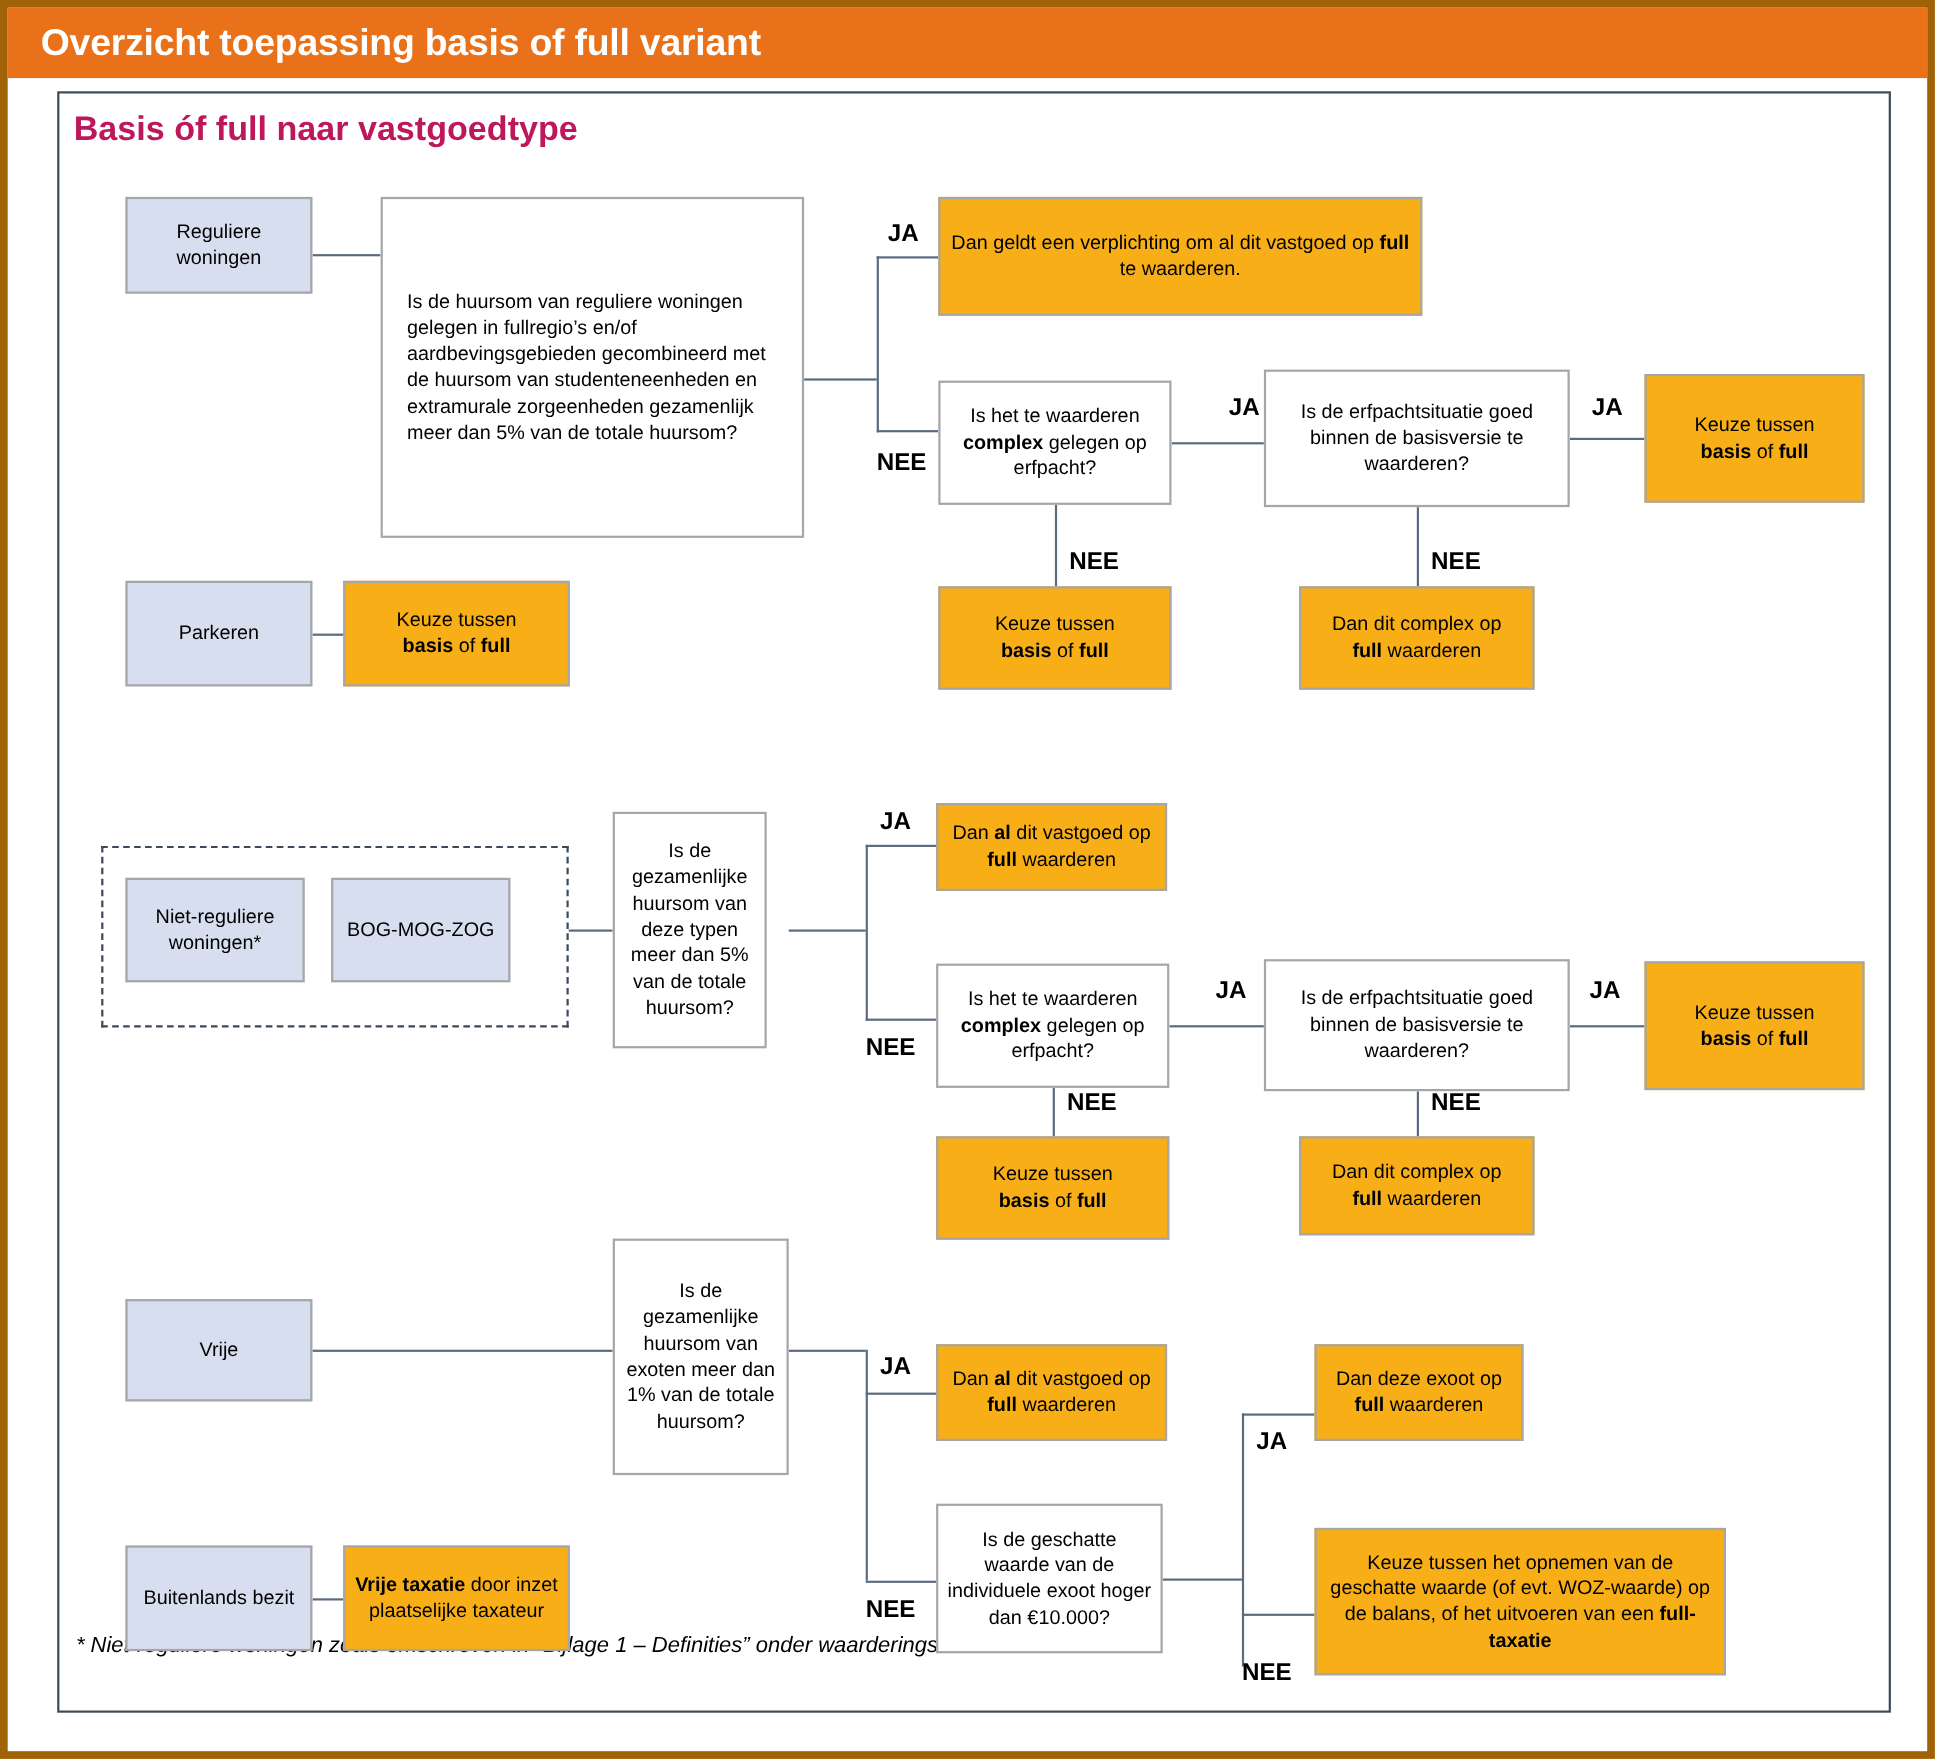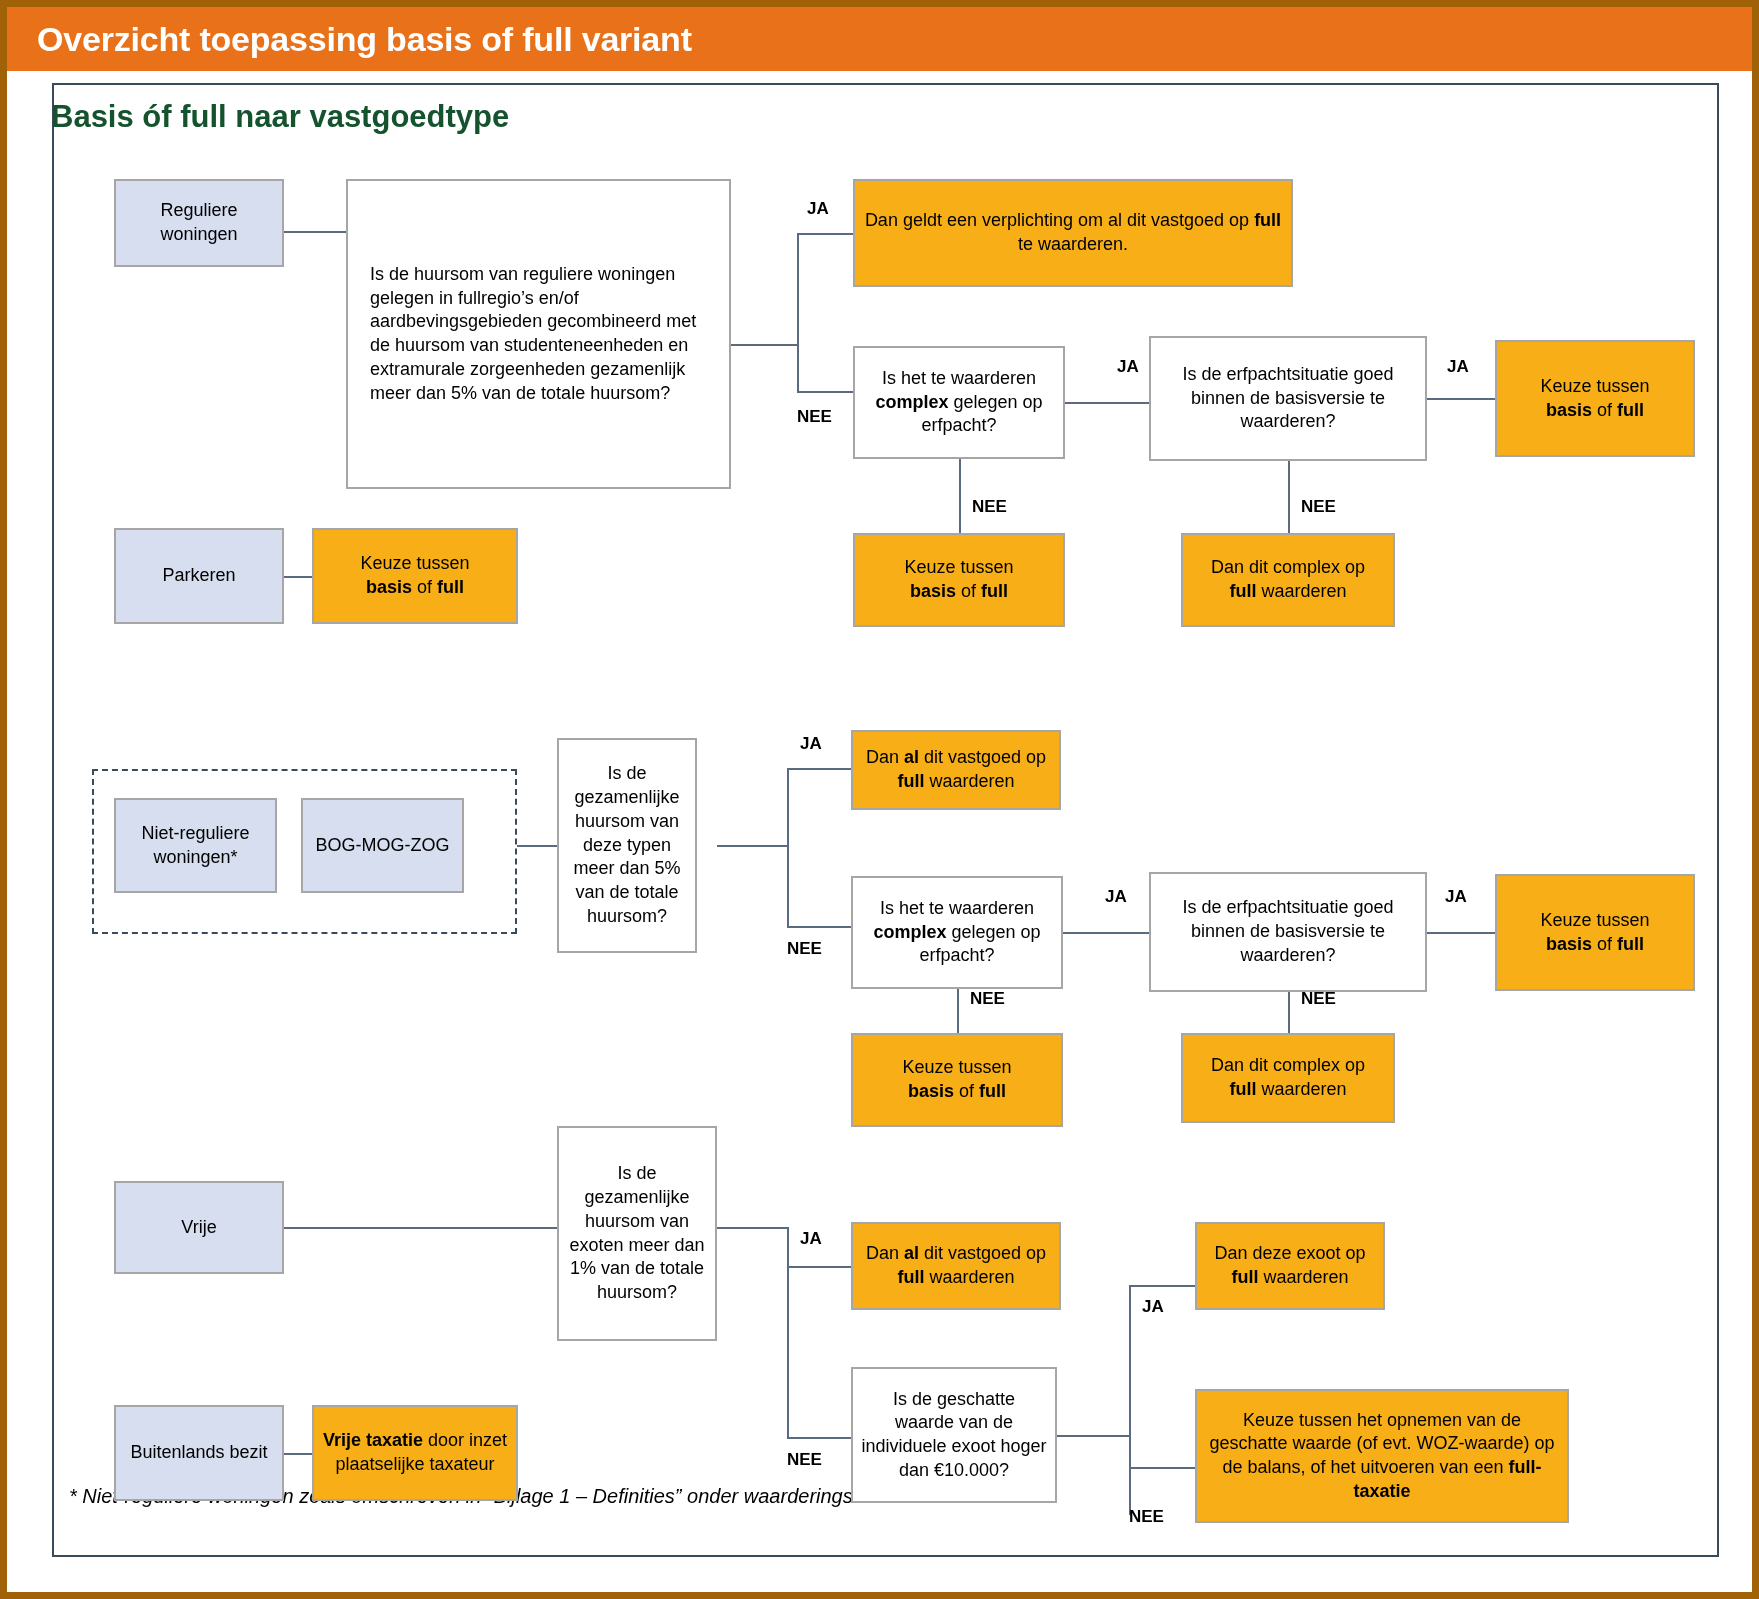--- a/index.html
+++ b/index.html
@@ -45,25 +45,25 @@
     left: 45px;
     top: 76px;
     width: 1667px;
     height: 1474px;
     border: 2px solid #3B4A5A;
     box-sizing: border-box;
     background: #ffffff;
   }
   #panel-title {
     position: absolute;
-    left: 44px;
+    left: 60px;
     top: 92px;
     font-size: 31px;
     font-weight: bold;
-    color: #14532d;
+    color: #be185d;
     text-align: center;
   }
 
   
   #canvas {
     position: absolute;
     left: 0; top: 0;
     width: 1759px;
     height: 1599px;
   }
@@ -108,21 +108,21 @@
   .ln {
     position: absolute;
     background: #5A6B80;
     z-index: 2;
   }
   .lnh { height: 2px; }
   .lnv { width: 2px; }
 
   .lbl {
     position: absolute;
-    font-size: 17px;
+    font-size: 22px;
     font-weight: bold;
     color: #000;
     z-index: 4;
     white-space: nowrap;
   }
 
   #footnote {
     position: absolute;
     left: 62px;
     top: 1478px;

